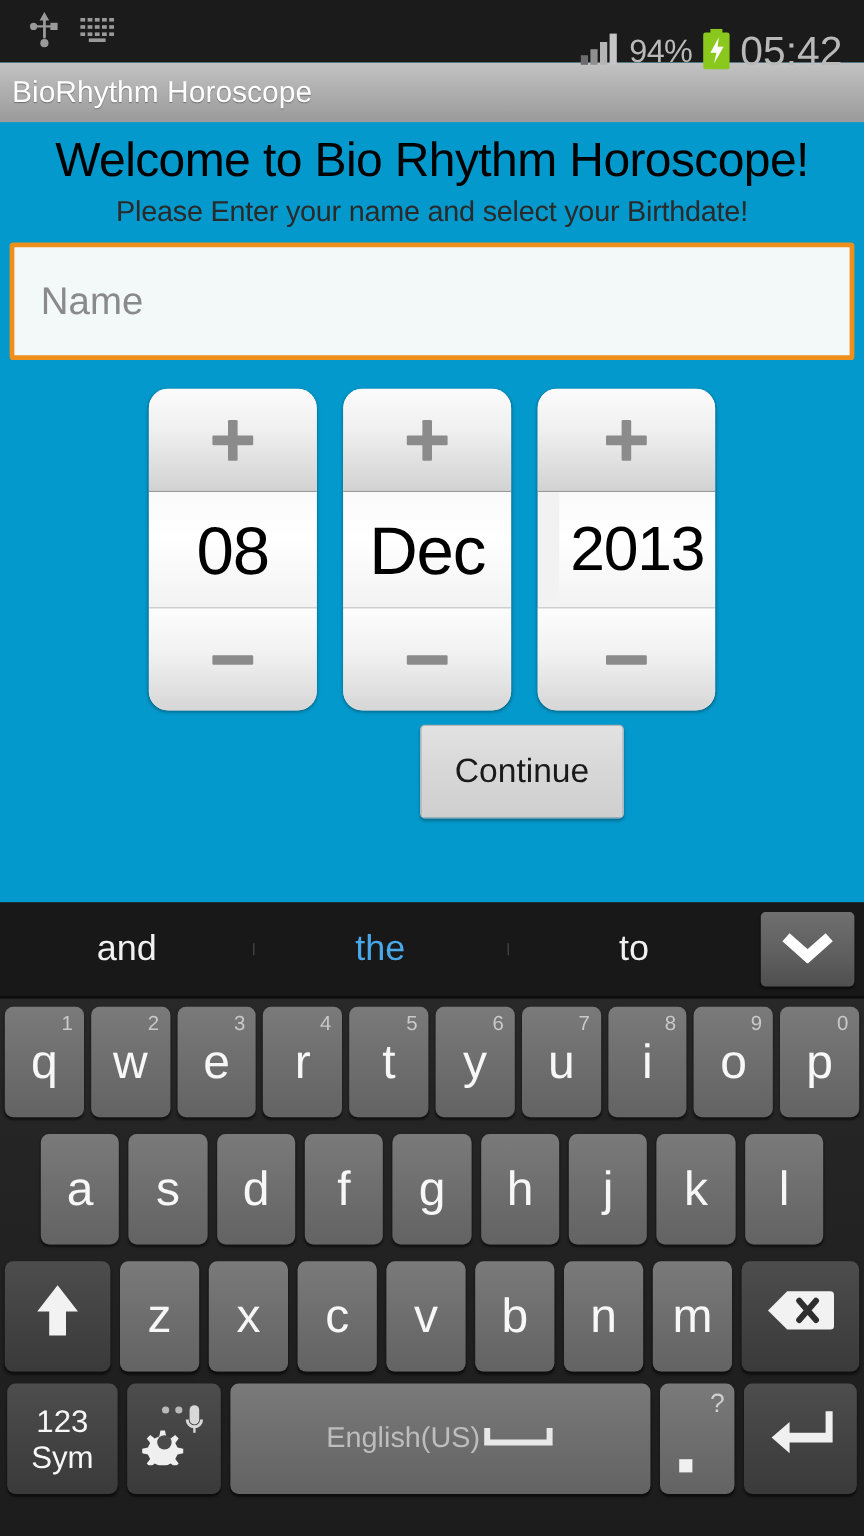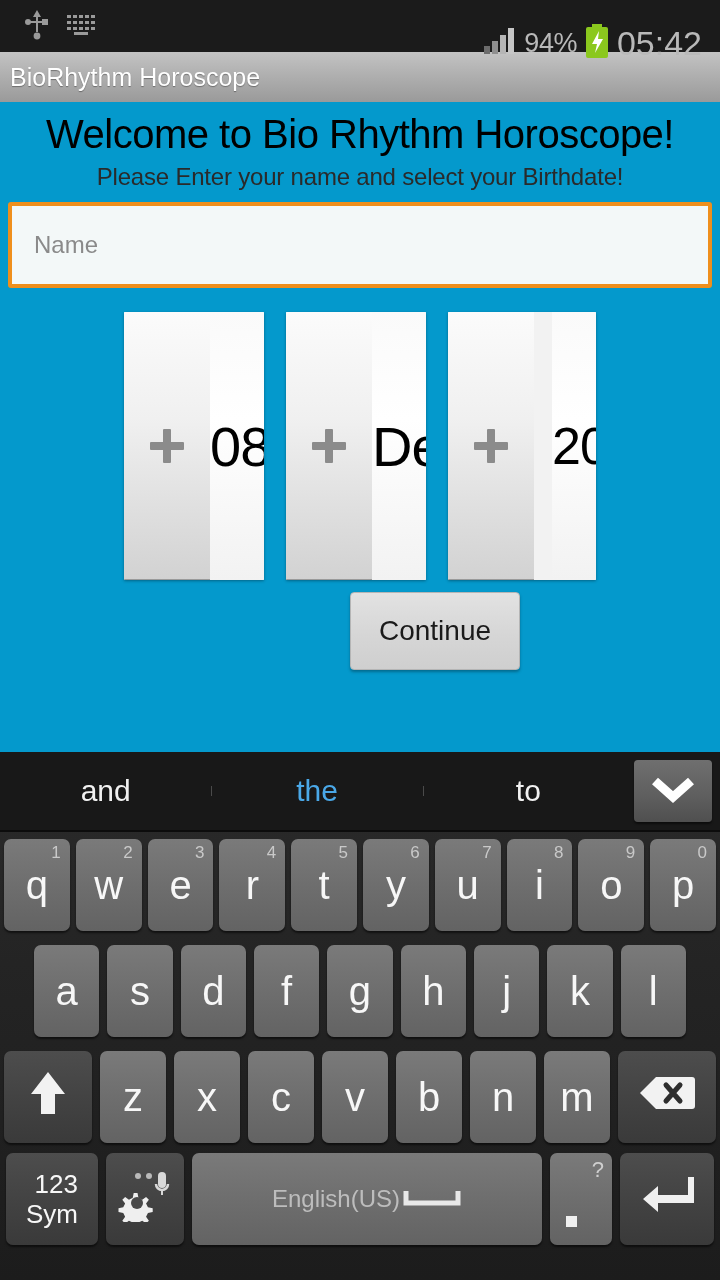--- a/index.html
+++ b/index.html
@@ -44,41 +44,41 @@
     text-align: center; color: #000; font-size: 40px;
     line-height: 52px; padding-top: 4px; white-space: nowrap;
     letter-spacing: -0.5px;
   }
   .subtitle {
     text-align: center; color: #2a2a2a; font-size: 24px;
     line-height: 34px; white-space: nowrap; letter-spacing: -0.2px;
   }
   .name-wrap { padding: 8px 8px 0 8px; }
   .name-input {
-    width: 100%; height: 86px;
+    width: 100%; height: 98px;
     background: #f3f8f8;
     border: 4px solid #ef8f1c;
     border-radius: 3px;
-    font-size: 24px; color: #4c1d95;
+    font-size: 32px; color: #4c1d95;
     padding: 0 22px; outline: none;
     font-family: "Liberation Sans", sans-serif;
   }
   .name-input::placeholder { color: #8a8a8a; }
 
   .pickers {
     margin-top: 24px;
     display: flex; justify-content: center; gap: 22px;
   }
   .picker {
     width: 140px; height: 268px;
-    border-radius: 1px;
+    border-radius: 16px;
     overflow: hidden;
     background: #f2f2f2;
     box-shadow: 0 1px 3px rgba(0,0,0,.35);
-    display: flex; flex-direction: row;
+    display: flex; flex-direction: column;
   }
   .picker.year { width: 148px; }
   .pk-btn {
     flex: 0 0 86px;
     display: flex; align-items: center; justify-content: center;
   }
   .pk-plus {
     background: linear-gradient(to bottom, #fbfbfb 0%, #f0f0f0 40%, #d2d2d2 100%);
     border-bottom: 1px solid #9a9a9a;
   }
@@ -165,21 +165,21 @@
   .key.backspace { flex: 0 0 98px; }
   .key.sym { flex: 0 0 92px; font-size: 26px; line-height: 30px; text-align: center; }
   .key.settings { flex: 0 0 78px; }
   .key.space { flex: 1 1 auto; }
   .key.period { flex: 0 0 62px; }
   .key.enter { flex: 0 0 94px; }
   .space-label {
     color: #bdbdbd; font-size: 24px;
     display: flex; flex-direction: row; align-items: center; gap: 2px;
   }
-  .sym-label { display: flex; flex-direction: column; line-height: 30px; align-items: flex-end; }
+  .sym-label { display: flex; flex-direction: column; line-height: 30px; }
   .period-glyph {
     position: relative; width: 100%; height: 100%;
   }
   .period-glyph .qm {
     position: absolute; top: 4px; right: 8px; font-size: 22px; color: #cfcfcf;
   }
   .period-glyph .dot {
     position: absolute; left: 16px; bottom: 18px;
     width: 11px; height: 11px; background: #f0f0f0;
   }

